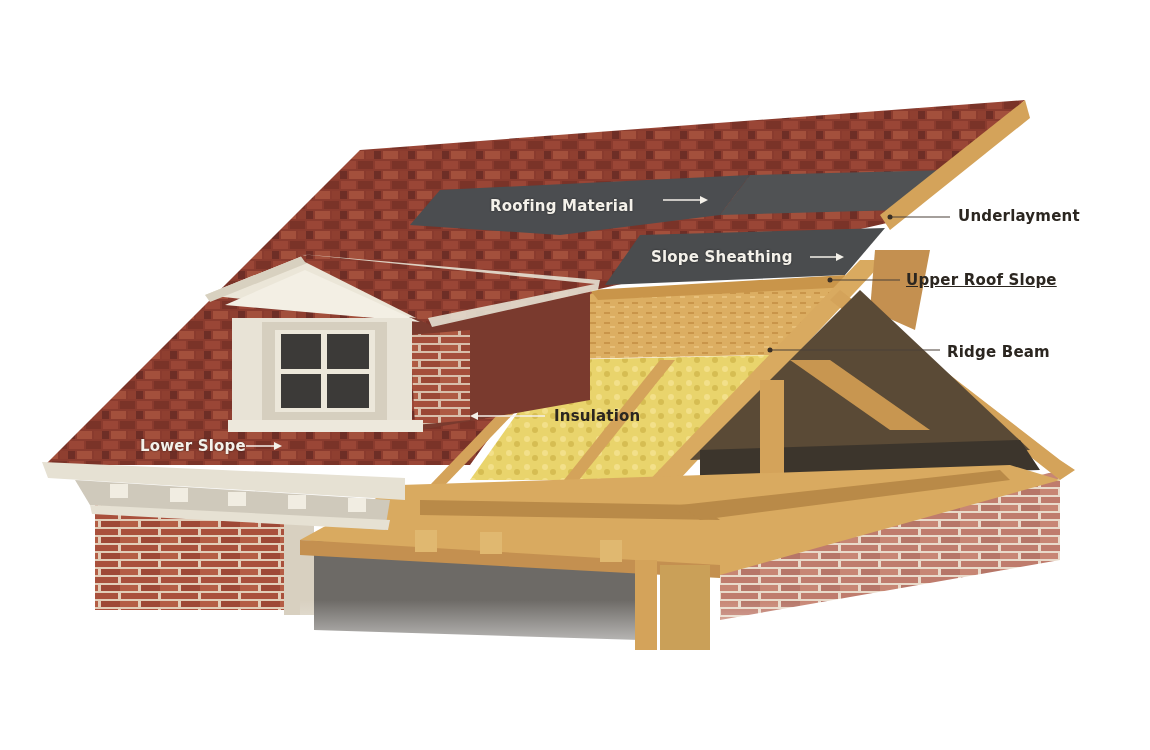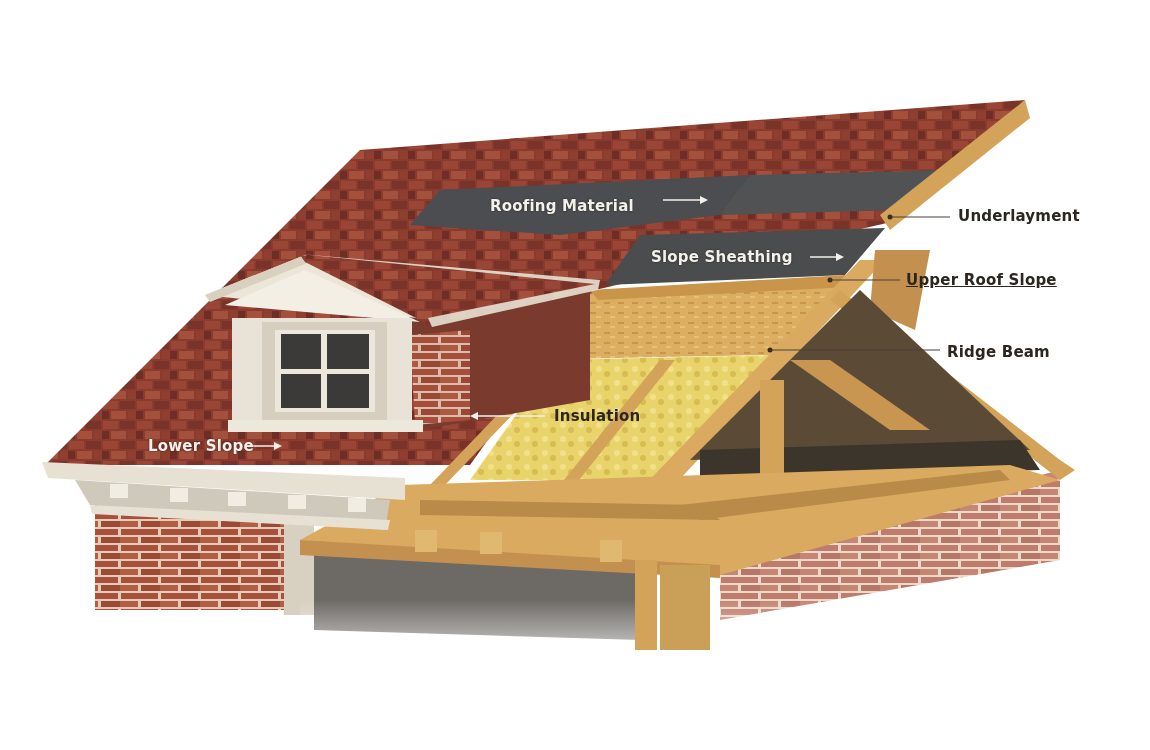--- a/index.html
+++ b/index.html
@@ -141,13 +141,13 @@
     <polygon points="478,412 470,416 478,420" stroke="none"></polygon>
   </g>
 </svg>
 
 <div class="lbl light" style="left:490px;top:197px;">Roofing Material</div>
 <div class="lbl dark" style="left:958px;top:207px;">Underlayment</div>
 <div class="lbl light" style="left:651px;top:248px;">Slope Sheathing</div>
 <div class="lbl dark" style="left:906px;top:271px;text-decoration:underline;">Upper Roof Slope</div>
 <div class="lbl dark" style="left:947px;top:343px;">Ridge Beam</div>
 <div class="lbl dark" style="left:554px;top:407px;text-align:right;">Insulation</div>
-<div class="lbl light" style="left:116px;top:437px;padding-left:32px;">Lower Slope</div>
+<div class="lbl light" style="left:108px;top:437px;padding-left:32px;">Lower Slope</div>
 
 </body></html>

